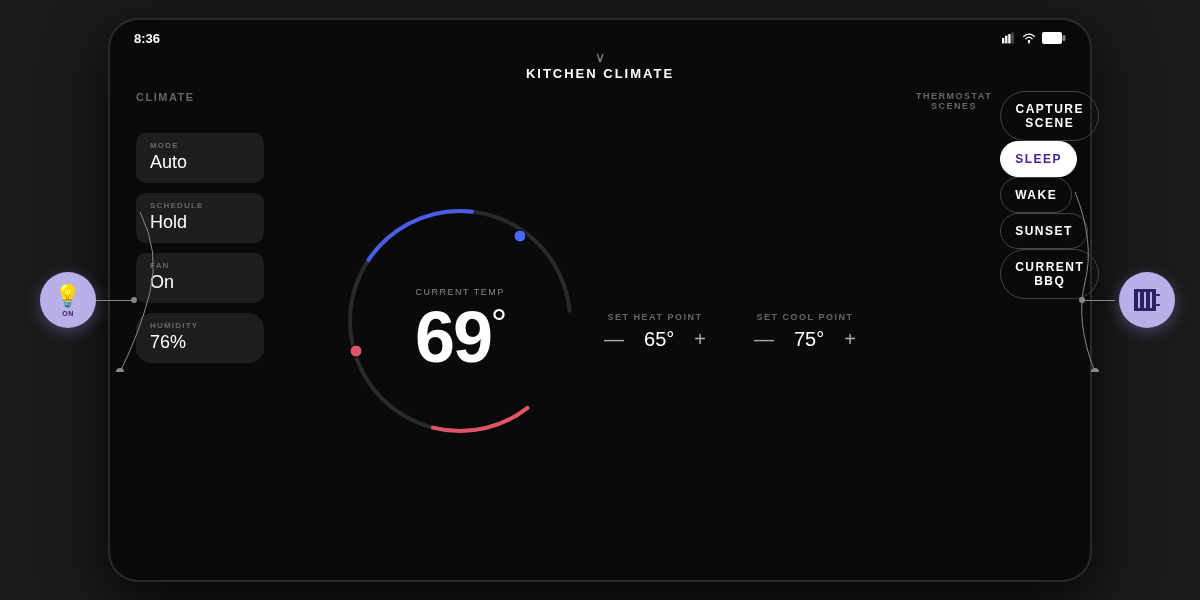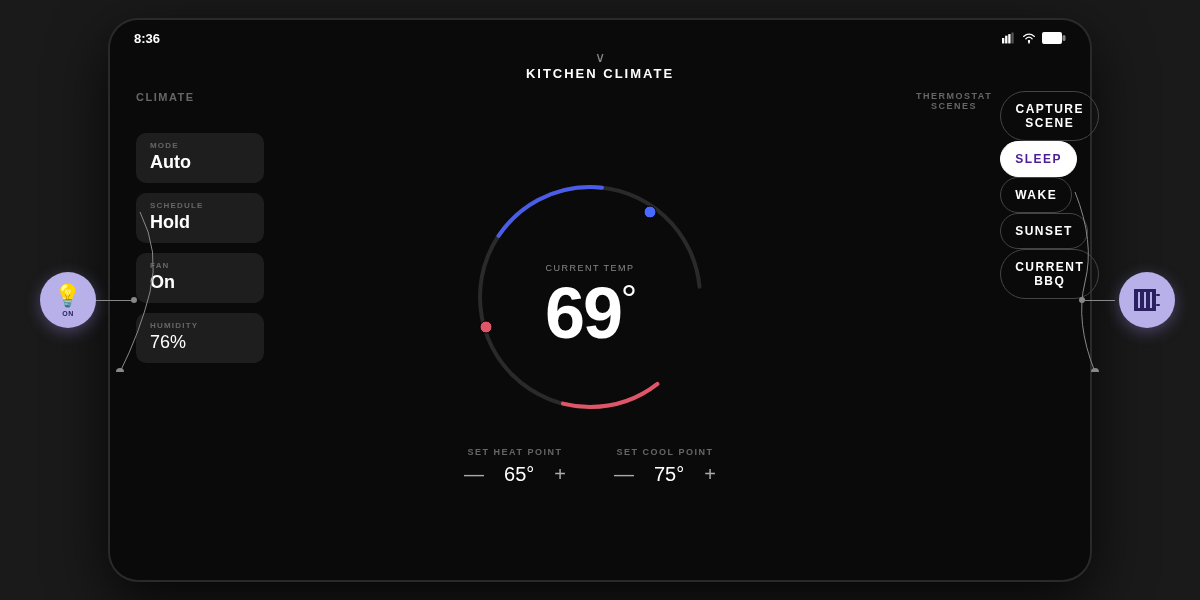--- a/index.html
+++ b/index.html
@@ -102,25 +102,25 @@
       color: #666;
       font-size: 8px;
       font-weight: 600;
       letter-spacing: 1.2px;
       display: block;
       margin-bottom: 2px;
     }
     .climate-card-value {
       color: #fff;
       font-size: 18px;
-      font-weight: 700;
+      font-weight: 400;
     }
     .humidity-card {
       background: #1e1e1e;
-      border-radius: 10px;
+      border-radius: 16px;
       padding: 8px 14px;
       min-height: 50px;
     }
     .humidity-label {
       color: #666;
       font-size: 8px;
       font-weight: 600;
       letter-spacing: 1.2px;
       display: block;
       margin-bottom: 2px;
@@ -128,21 +128,21 @@
     .humidity-value {
       color: #fff;
       font-size: 18px;
       font-weight: 400;
     }
 
     
     .center-panel {
       flex: 1;
       display: flex;
-      flex-direction: column;
+      flex-direction: row;
       align-items: center;
       justify-content: center;
       position: relative;
       padding-bottom: 10px;
     }
 
     .thermostat-container {
       position: relative;
       width: 280px;
       height: 280px;

